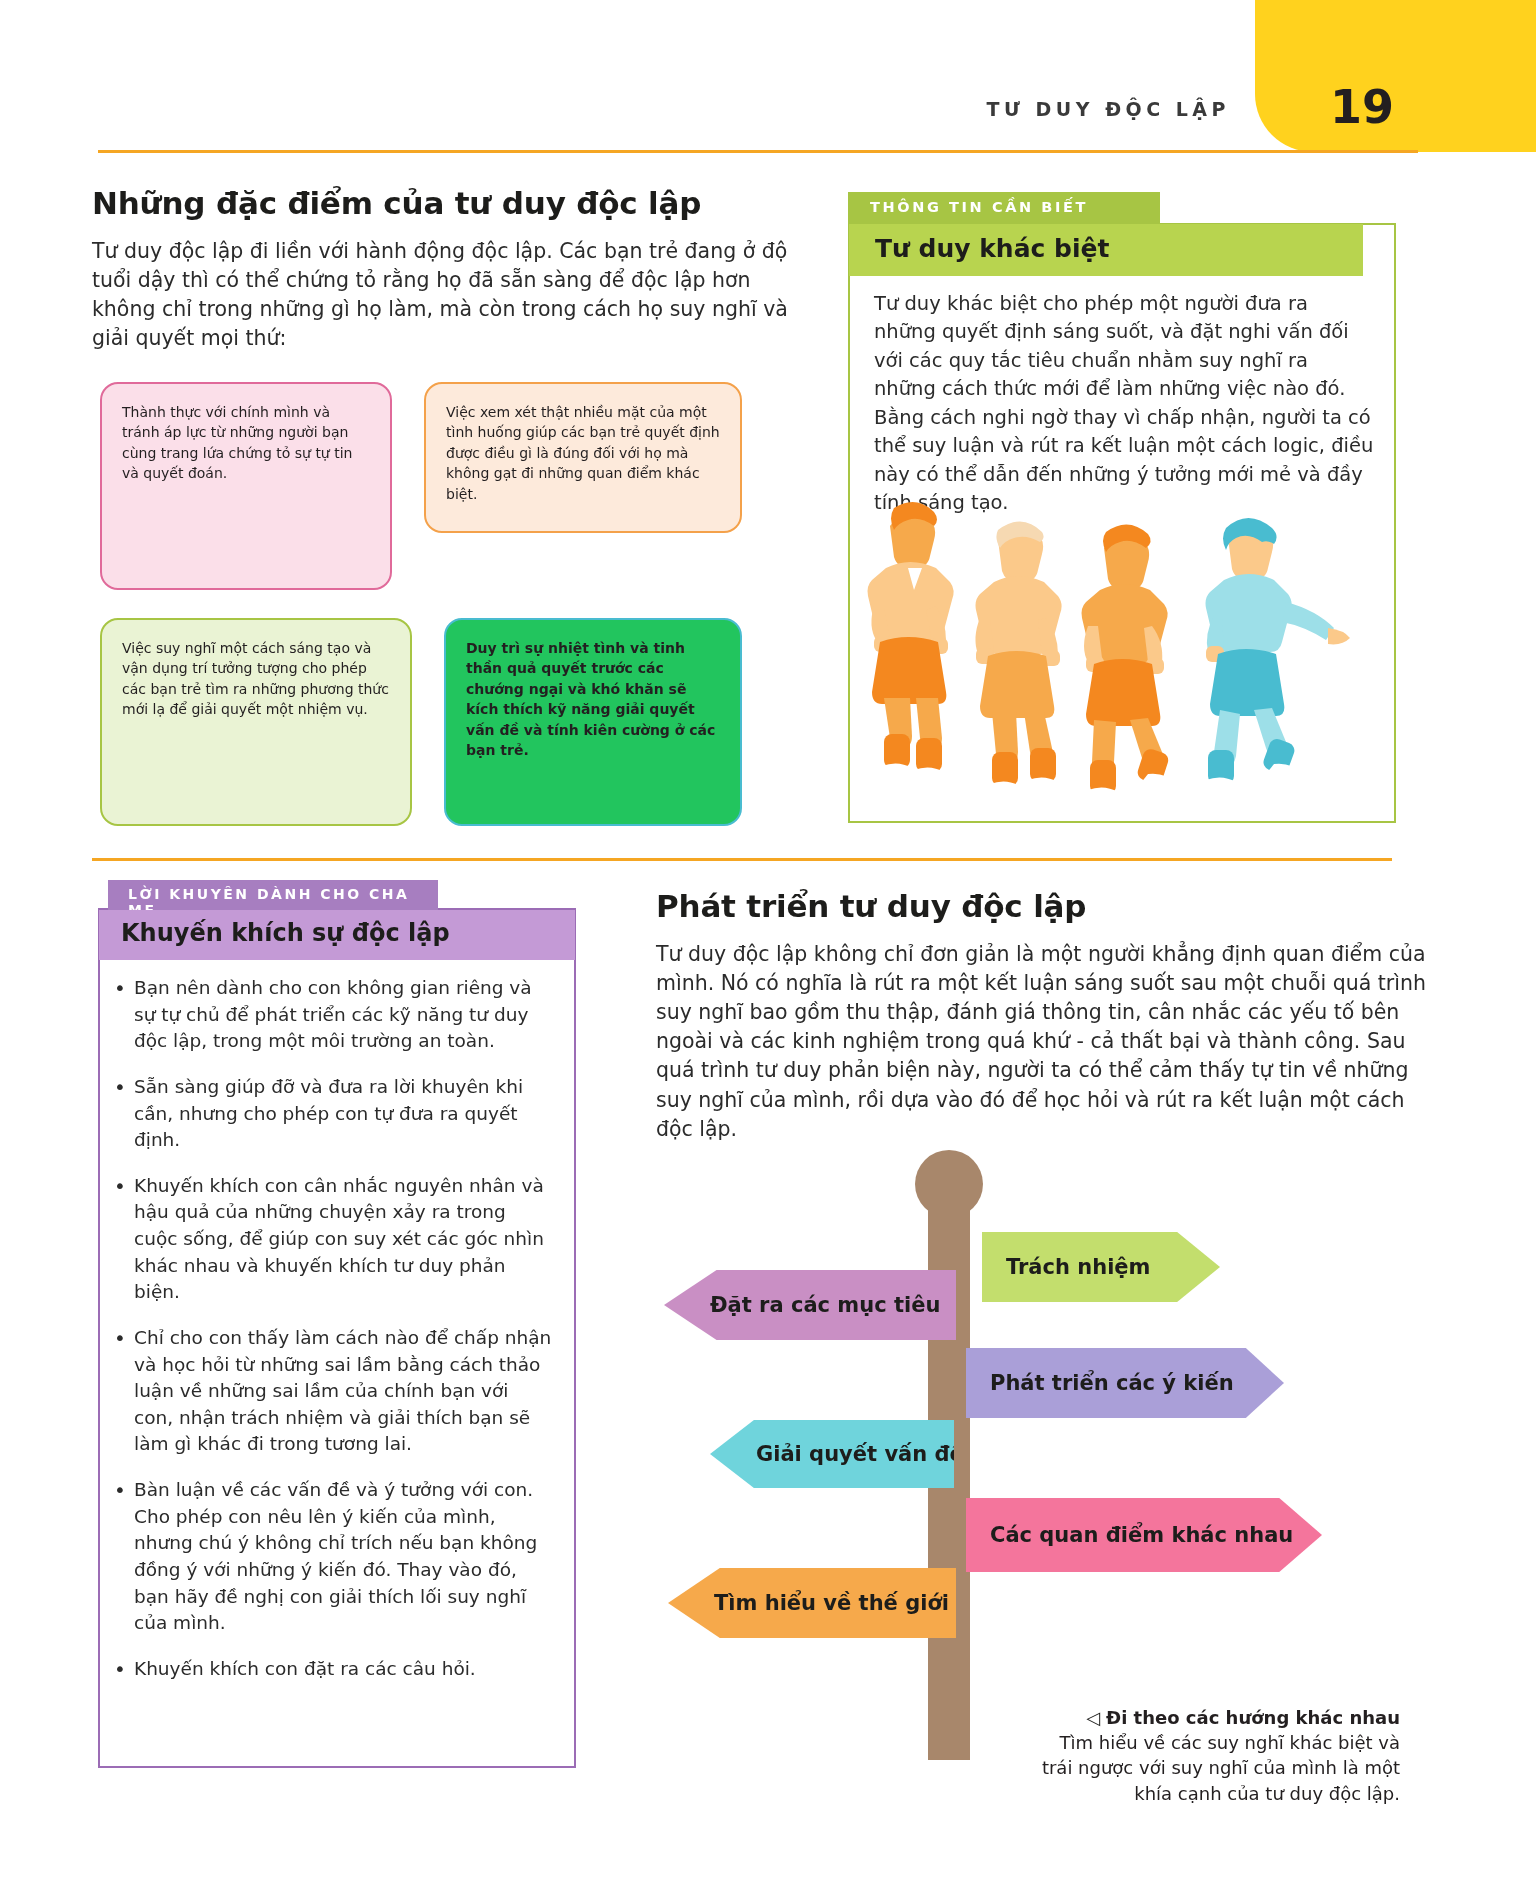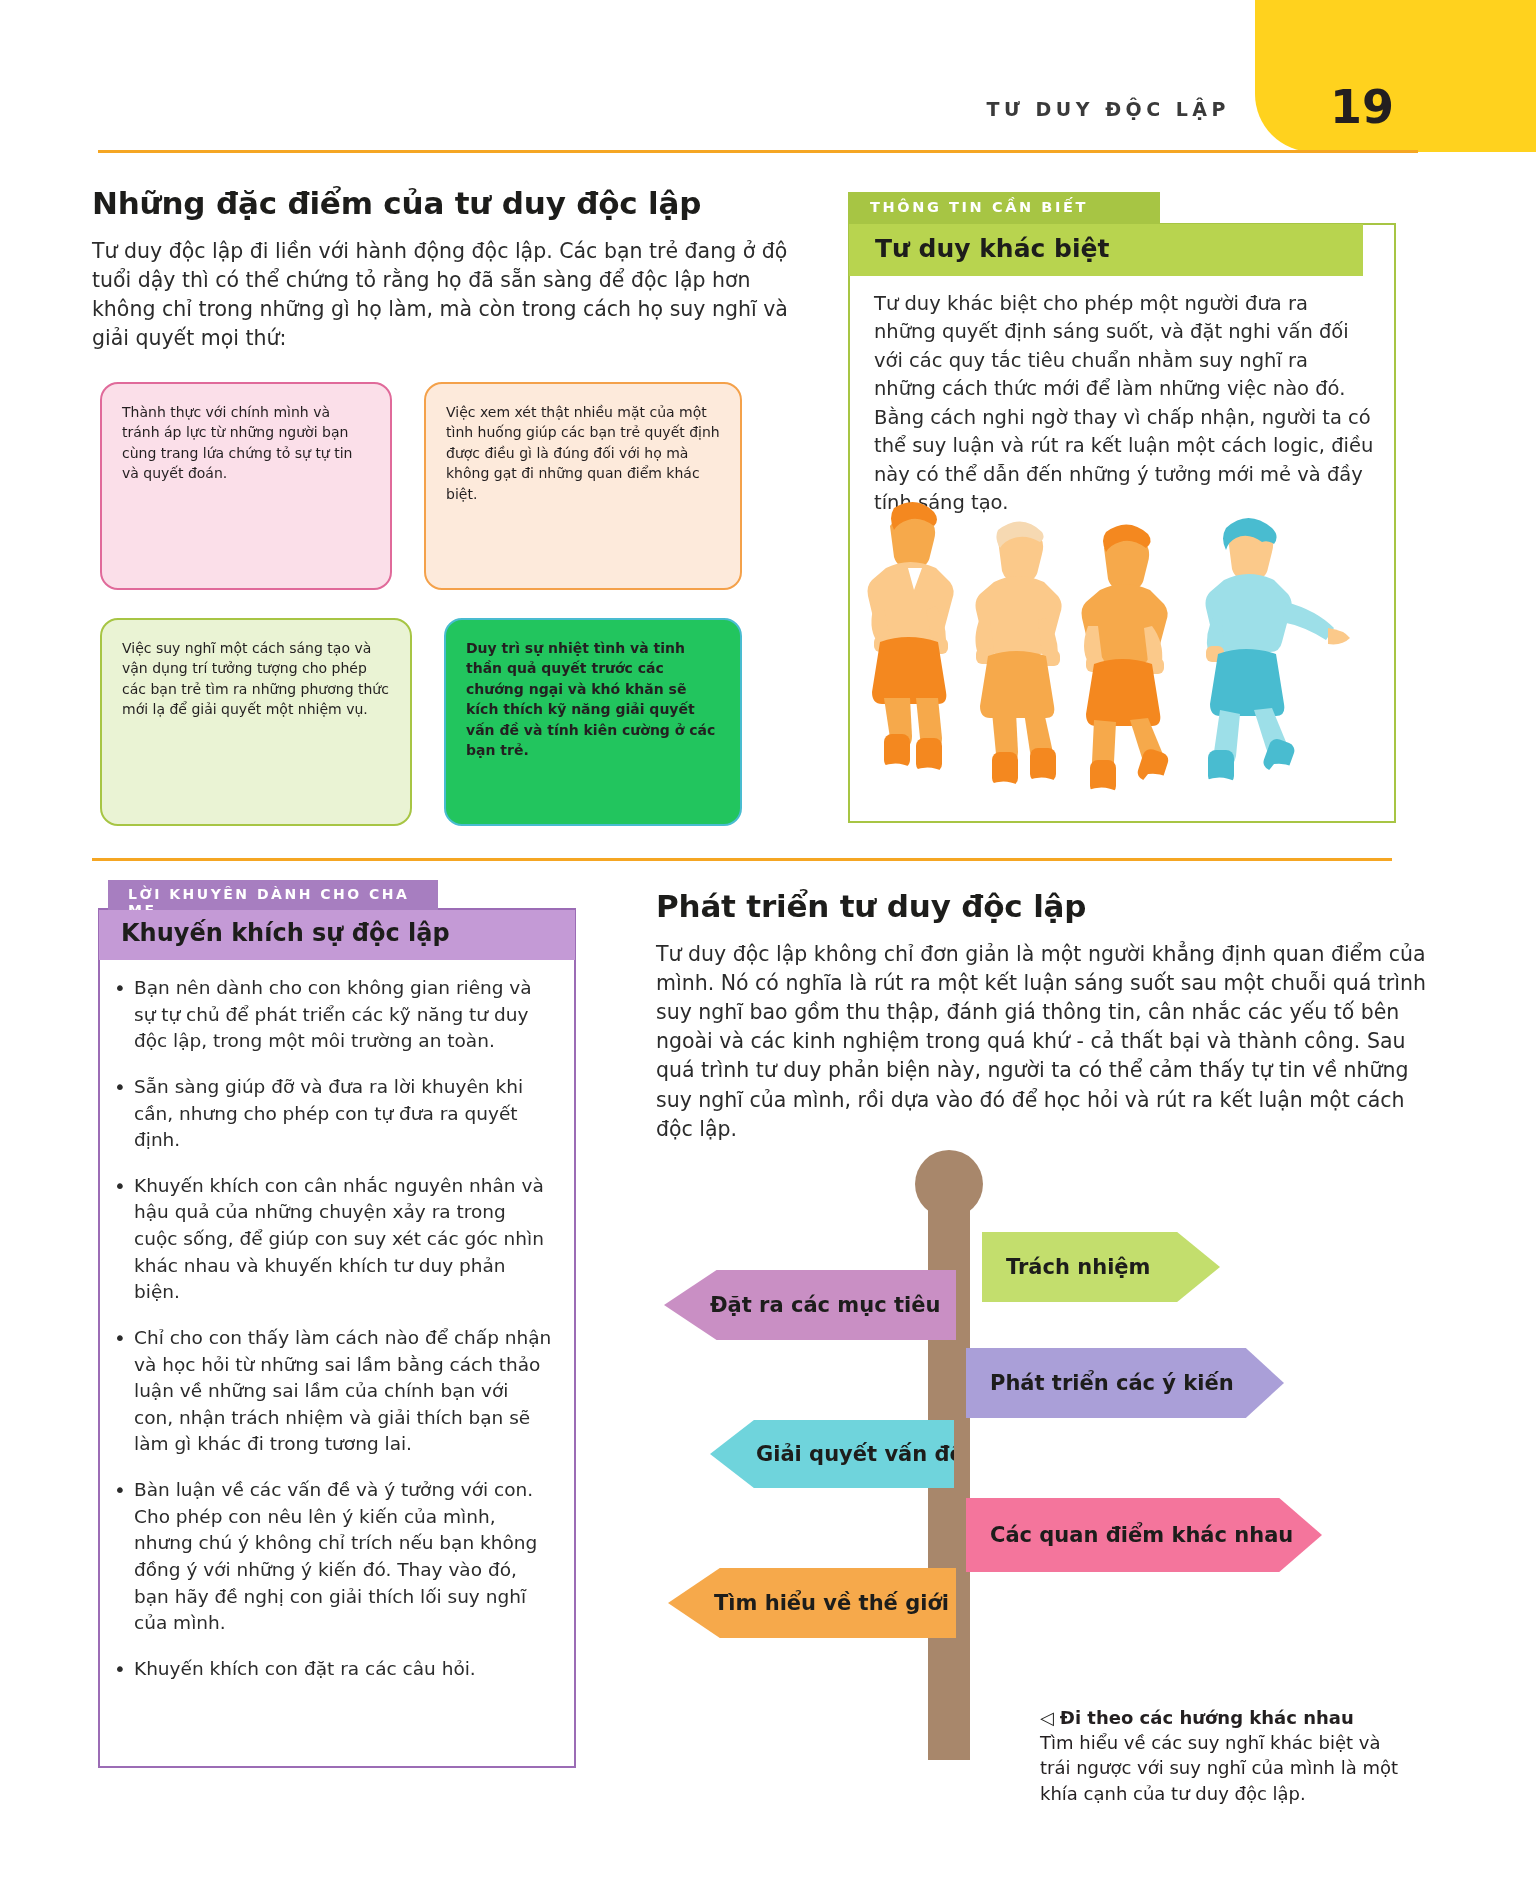--- a/index.html
+++ b/index.html
@@ -292,20 +292,21 @@
     padding-left: 46px;
   }
 
   .caption {
     position: absolute;
     top: 1705px;
     left: 1040px;
     width: 360px;
     font-size: 18px;
     line-height: 1.4;
+    text-align: right;
   }
   .caption .cap-title {
     font-weight: bold;
   }
   .cap-tri {
     display: inline-block;
     margin-right: 6px;
     color: #1d1d1b;
   }
 </style>
@@ -319,21 +320,21 @@
   <div class="page-number">19</div>
 </div>
 
 <div class="s1-left">
   <h2 class="head-black">Những đặc điểm của tư duy độc lập</h2>
   <p class="body">Tư duy độc lập đi liền với hành động độc lập. Các bạn trẻ đang ở độ tuổi dậy thì có thể chứng tỏ rằng họ đã sẵn sàng để độc lập hơn không chỉ trong những gì họ làm, mà còn trong cách họ suy nghĩ và giải quyết mọi thứ:</p>
 </div>
 
 <div class="boxrow" style="top:382px; left:92px;">
   <div class="infobox box-pink" style="width:292px;height:208px;">Thành thực với chính mình và tránh áp lực từ những người bạn cùng trang lứa chứng tỏ sự tự tin và quyết đoán.</div>
-  <div class="infobox box-orange" style="width:318px;height:208px;">Việc xem xét thật nhiều mặt của một tình huống giúp các bạn trẻ quyết định được điều gì là đúng đối với họ mà không gạt đi những quan điểm khác biệt.</div>
+  <div class="infobox box-orange" style="width:318px;height:151px;">Việc xem xét thật nhiều mặt của một tình huống giúp các bạn trẻ quyết định được điều gì là đúng đối với họ mà không gạt đi những quan điểm khác biệt.</div>
 </div>
 
 <div class="boxrow" style="top:618px; left:92px;">
   <div class="infobox box-green" style="width:312px;height:208px;">Việc suy nghĩ một cách sáng tạo và vận dụng trí tưởng tượng cho phép các bạn trẻ tìm ra những phương thức mới lạ để giải quyết một nhiệm vụ.</div>
   <div class="infobox box-blue" style="width:298px;height:208px;">Duy trì sự nhiệt tình và tinh thần quả quyết trước các chướng ngại và khó khăn sẽ kích thích kỹ năng giải quyết vấn đề và tính kiên cường ở các bạn trẻ.</div>
 </div>
 
 <div class="green-panel"></div>
 <div class="green-tab">
   <span>THÔNG TIN CẦN BIẾT</span>

